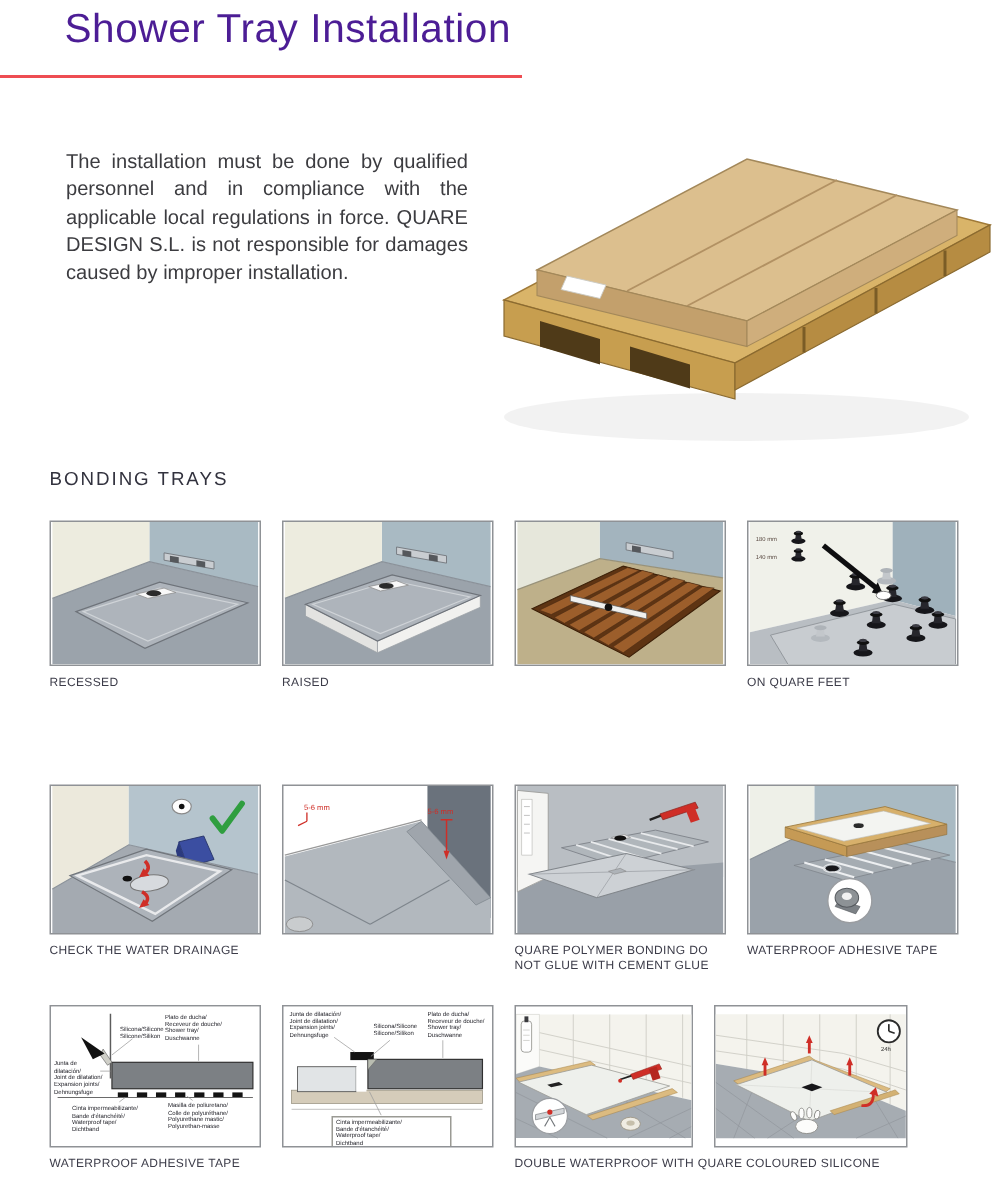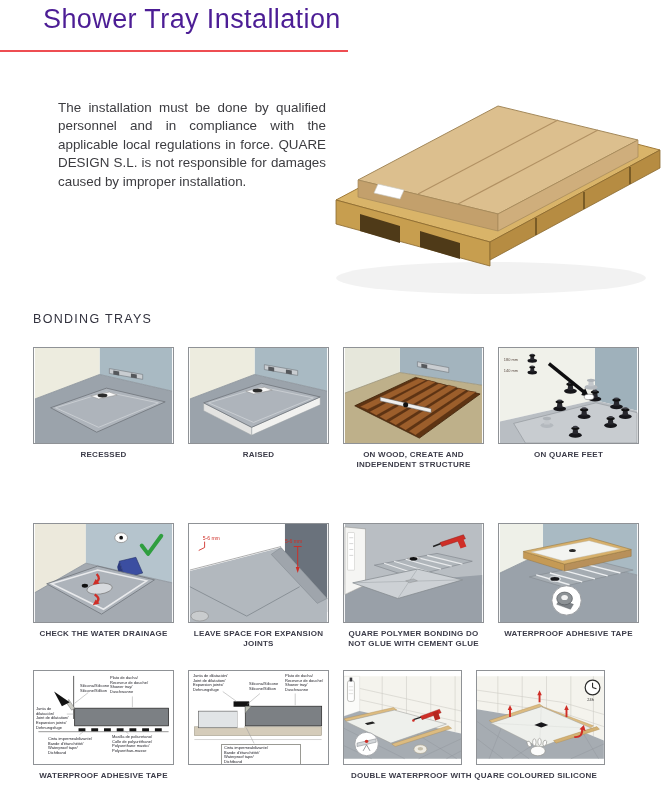--- a/index.html
+++ b/index.html
@@ -1,35 +1,35 @@
 <!DOCTYPE html>
 <html><head>
 <meta charset="utf-8">
 <style>
   html,body{margin:0;padding:0;background:#fff;}
   body{width:671px;height:800px;position:relative;overflow:hidden;
        font-family:"Liberation Sans",sans-serif;-webkit-font-smoothing:antialiased;}
   .title{position:absolute;left:43px;top:4px;margin:0;font-size:27px;font-weight:400;
          letter-spacing:.4px;color:#4c1d95;}
   .rule{position:absolute;left:0;top:50px;width:348px;height:2px;background:#ee4d52;}
-  .intro{position:absolute;left:58px;top:99px;width:268px;margin:0;font-size:13.4px;
+  .intro{position:absolute;left:44px;top:99px;width:268px;margin:0;font-size:13.4px;
          line-height:18.4px;color:#3c3c40;text-align:justify;}
   .pallet-wrap{position:absolute;left:326px;top:80px;width:342px;height:228px;}
   .section-heading{position:absolute;left:33px;top:312px;font-size:12.5px;font-weight:400;
          letter-spacing:1.3px;color:#32323e;}
   .row{position:absolute;left:33px;display:flex;gap:14px;}
   .row1{top:347px}.row2{top:523px}.row3{top:670px}
   .cell{width:141px;margin:0;}
   .thumb{position:relative;width:141px;height:97px;border:1px solid #8f9296;
          box-sizing:border-box;background:#fff;overflow:hidden;}
   .row2 .thumb{height:100px}
   .row3 .thumb{height:95px}
   .thumb svg{display:block;width:100%;height:100%;}
-  .caption{margin:6px 0 0 0;font-size:8px;font-weight:bold;letter-spacing:.25px;
-           color:#3c3c49;line-height:10px;text-transform:uppercase;text-align:center;}
+  .caption{margin:6px 0 0 0;font-size:8px;font-weight:normal;letter-spacing:.25px;
+           color:#3c3c49;line-height:10px;text-transform:uppercase;}
   .w135{width:135px}.w146{width:146px}
   .group{width:262px}
   .pair{display:flex;gap:14px}
   .dlabel{position:absolute;font-size:4px;line-height:4.7px;color:#23232a;
           white-space:pre-line;letter-spacing:0;}
   .dlabel.boxed{border:0.5px solid #9a9a94;padding:1px 2px;background:#fff;}
   svg text{font-family:"Liberation Sans",sans-serif;}
 </style>
 </head>
 <body>
@@ -121,21 +121,20 @@
           <polygon points="35,70 96,36 103,38 42,74" fill="#9c5e2b" stroke="#4c2a12" stroke-width="0.4"></polygon>
           <polygon points="45,75 106,38 114,40 52,79" fill="#9c5e2b" stroke="#4c2a12" stroke-width="0.4"></polygon>
           <polygon points="55,80 116,41 124,43 62,84" fill="#9c5e2b" stroke="#4c2a12" stroke-width="0.4"></polygon>
           <polygon points="65,85 126,44 134,45 72,89" fill="#9c5e2b" stroke="#4c2a12" stroke-width="0.4"></polygon>
           <polygon points="36,50 88,62 88,66 36,54" fill="#f0f0ee" stroke="#555" stroke-width="0.5"></polygon>
           <circle cx="62" cy="58" r="2.6" fill="#111"></circle>
           <polygon points="74,14 106,20 106,25 74,19" fill="#c9cdd1" stroke="#6f747a" stroke-width="0.6"></polygon>
           <polygon points="78,16 84,17 84,21 78,20" fill="#55585c"></polygon>
         </svg>
       </div>
-      <figcaption class="caption">ON WOOD, CREATE AND INDEPENDENT STRUCTURE</figcaption>
     </figure>
 
     <figure class="cell">
       <div class="thumb">
         <svg viewBox="0 0 140 97">
           <defs>
             <g id="qfoot">
               <ellipse cx="0" cy="0" rx="6.5" ry="2.6" fill="#16161a"></ellipse>
               <polygon points="-3,-1 3,-1 2.2,-7 -2.2,-7" fill="#26262c"></polygon>
               <ellipse cx="0" cy="-7" rx="4.2" ry="1.7" fill="#111"></ellipse>
@@ -215,21 +214,20 @@
           <line x1="58" y1="94" x2="112" y2="64" stroke="#7e858c" stroke-width="0.8"></line>
           <ellipse cx="10" cy="94" rx="9" ry="5" fill="#c9ccce" stroke="#888" stroke-width="0.6"></ellipse>
           <text x="13" y="16" font-size="5.2" fill="#cf2e27">5-6 mm</text>
           <path d="M15,18 v6 M15,24 l-6,3" stroke="#cf2e27" stroke-width="0.9" fill="none"></path>
           <text x="97" y="19" font-size="5.2" fill="#cf2e27">5-6 mm</text>
           <line x1="110" y1="23" x2="110" y2="46" stroke="#cf2e27" stroke-width="1"></line>
           <line x1="106" y1="23" x2="114" y2="23" stroke="#cf2e27" stroke-width="1"></line>
           <polygon points="108,44 112,44 110,50" fill="#cf2e27"></polygon>
         </svg>
       </div>
-      <figcaption class="caption">LEAVE SPACE FOR EXPANSION JOINTS</figcaption>
     </figure>
 
     <figure class="cell">
       <div class="thumb">
         <svg viewBox="0 0 140 100">
           <rect width="140" height="100" fill="#fff"></rect>
           <rect width="140" height="62" fill="#b9bec3"></rect>
           <polygon points="0,72 21,62 140,52 140,100 0,100" fill="#99a0a8"></polygon>
           <polygon points="0,3 21,5 21,62 0,72" fill="#f5f5f3" stroke="#9b9b98" stroke-width="0.6"></polygon>
           <rect x="3" y="9" width="7" height="38" fill="#fff" stroke="#b5b5b0" stroke-width="0.4"></rect>

